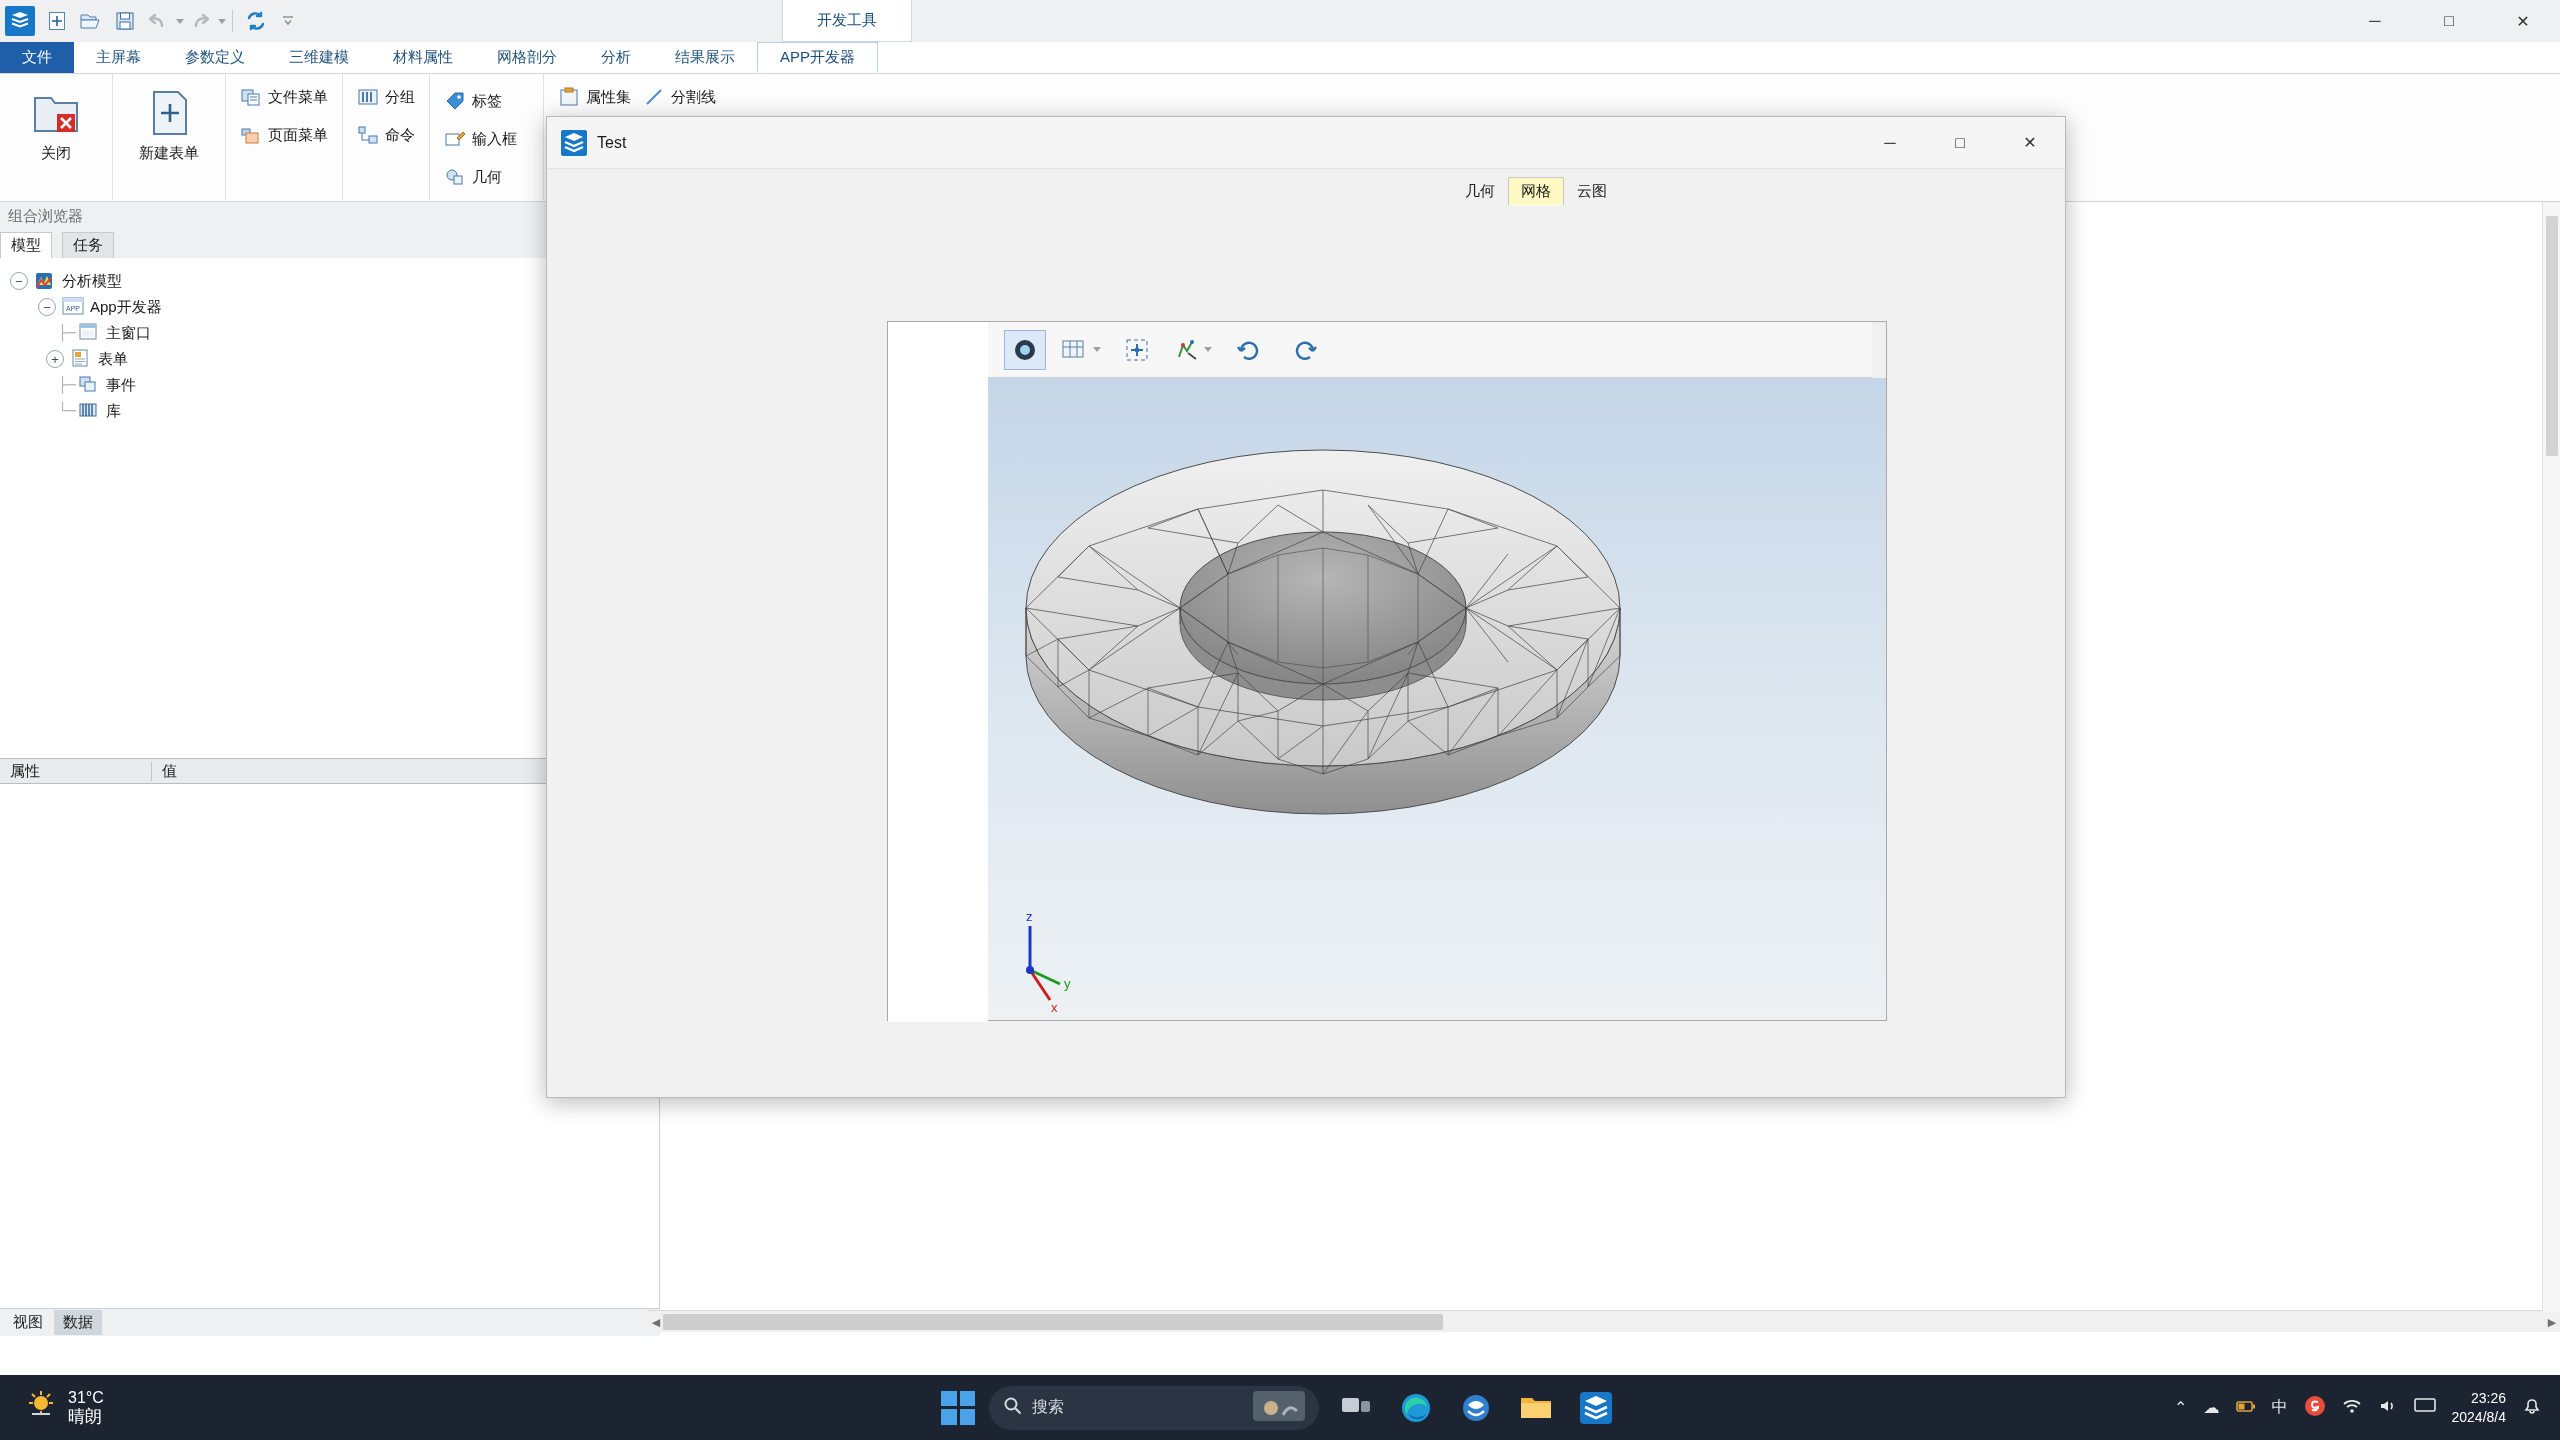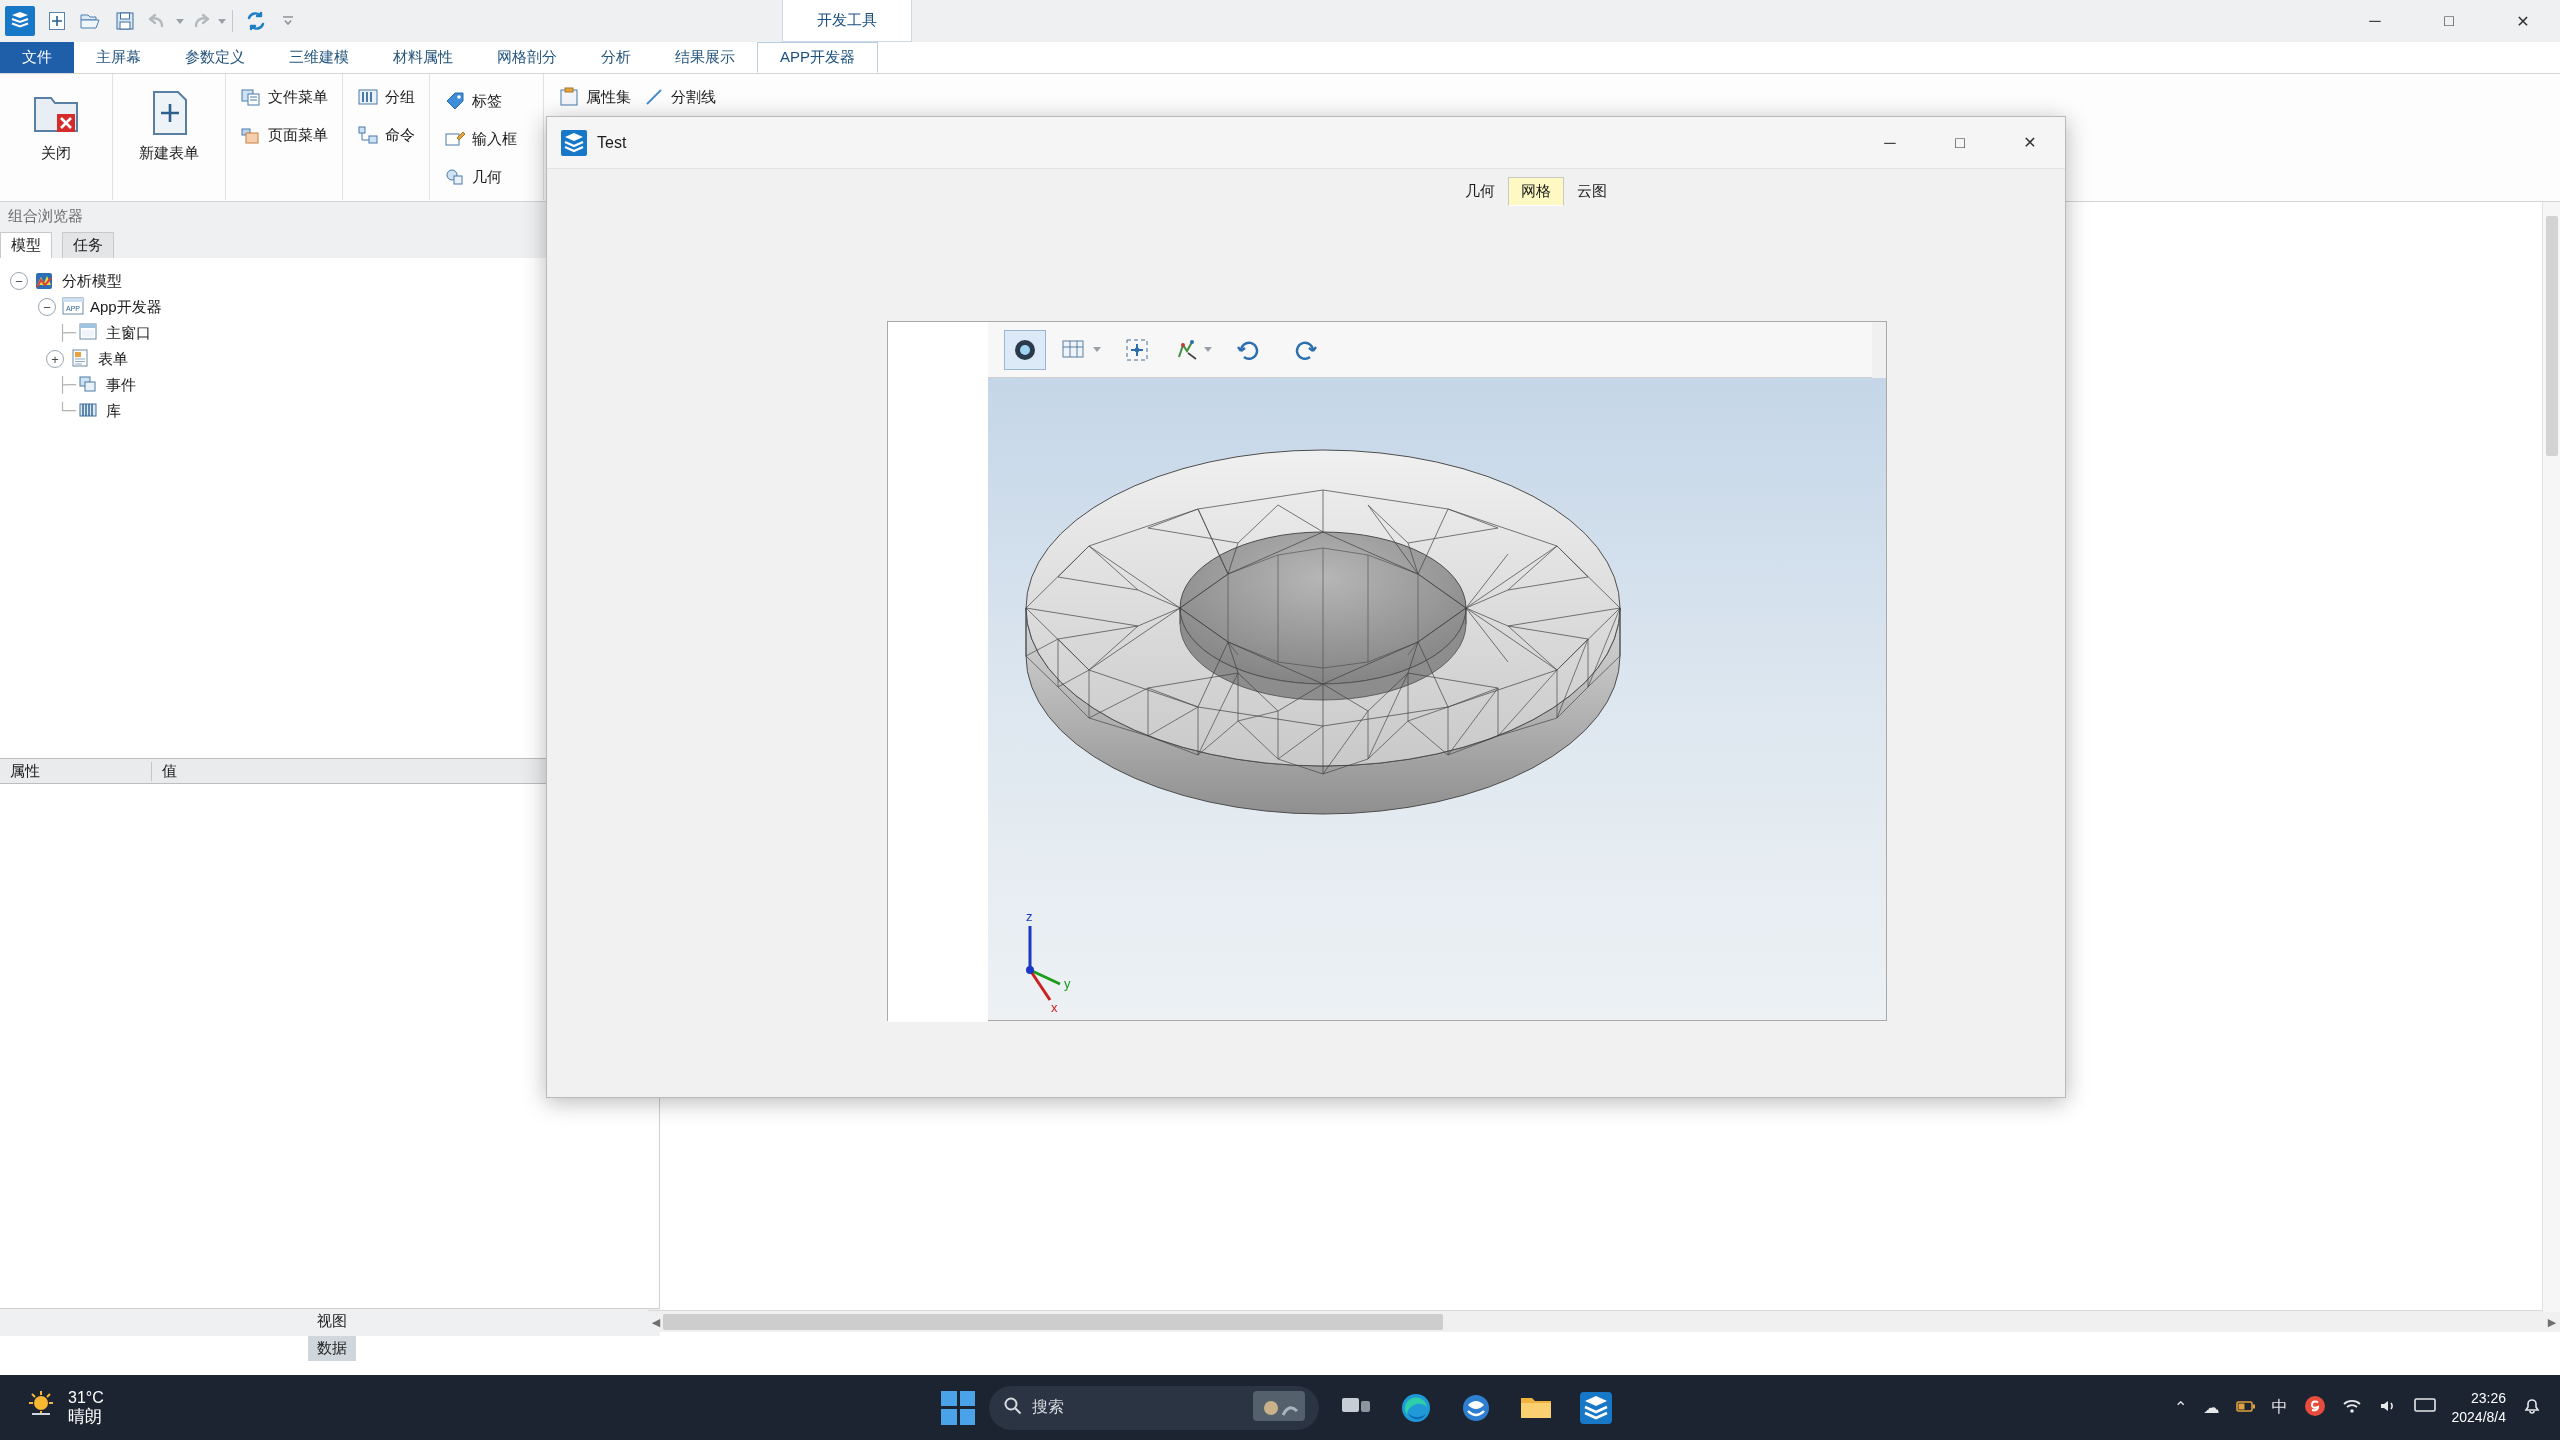--- a/index.html
+++ b/index.html
@@ -51,21 +51,21 @@
   .trow { display:flex; align-items:center; height:26px; font-size:15px; white-space:nowrap; }
   .texp { width:18px; height:18px; border:1px solid #9aa6b0; border-radius:9px; background:#fff; display:flex; align-items:center; justify-content:center; font-size:13px; line-height:1; color:#4a4a4a; margin-right:6px; flex:none;}
   .tline { color:#b4b4b4; font-family:"DejaVu Sans Mono", monospace; margin-right:2px;}
   .ticon { width:22px; height:20px; margin-right:6px; flex:none; }
 
   .prop-head { position:absolute; left:0; top:758px; width:660px; height:26px; background:#e9ebec; border-top:1px solid #bdbdbd; border-bottom:1px solid #bdbdbd; display:flex; align-items:center; font-size:15px;}
   .prop-head .c1 { width:152px; padding-left:10px; border-right:1px solid #c5c5c5; }
   .prop-head .c2 { padding-left:10px; }
   .prop-body { position:absolute; left:0; top:784px; width:660px; height:530px; background:#fff; border-right:1px solid #cfcfcf;}
 
-  .status-tabs { position:absolute; left:0; top:1308px; width:660px; height:28px; background:#eef0f1; display:flex; align-items:center; padding-left:4px; gap:2px; border-top:1px solid #cfcfcf;flex-direction:column;}
+  .status-tabs { position:absolute; left:0; top:1308px; width:660px; height:28px; background:#eef0f1; display:flex; align-items:center; padding-left:4px; gap:2px; border-top:1px solid #cfcfcf;}
   .stab { padding:3px 9px; font-size:15px; color:#222; }
   .stab.active { background:#cfd6dc; }
 
   .hscroll { position:absolute; left:648px; top:1310px; width:1912px; height:22px; background:#f0f0f0; border-top:1px solid #d8d8d8;}
   .hscroll .thumb { position:absolute; left:15px; top:3px; width:780px; height:16px; background:#cdcdcd; border-radius:2px;}
   .hscroll .arrL, .hscroll .arrR { position:absolute; top:3px; width:16px; height:16px; color:#707070; font-size:11px; text-align:center; line-height:16px;}
   .hscroll .arrL{ left:0; } .hscroll .arrR{ right:0; }
   .vscroll { position:absolute; right:0; top:202px; width:18px; height:1110px; background:#f6f6f6; border-left:1px solid #e2e2e2;}
   .vscroll .thumb { position:absolute; left:3px; top:14px; width:12px; height:240px; background:#d3d3d3; border-radius:2px;}
 

